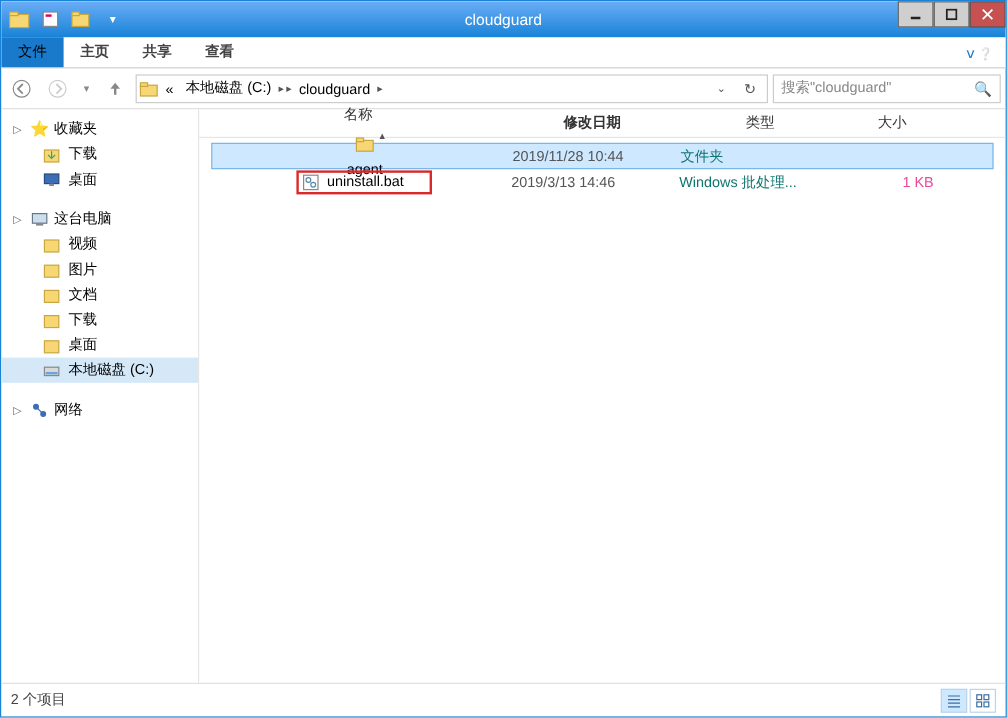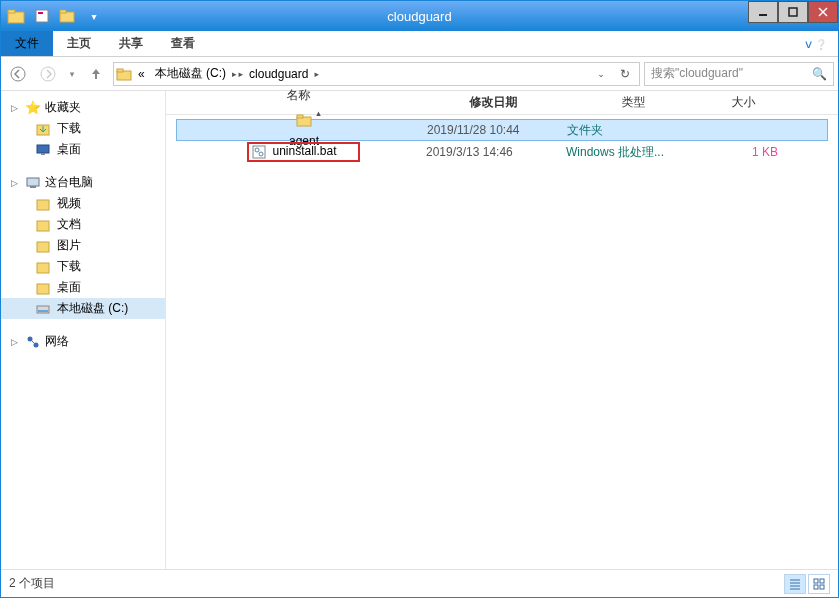--- a/index.html
+++ b/index.html
@@ -200,29 +200,29 @@
             </svg>
           </span>
           <span>视频</span>
         </div>
       <div class="side-item">
           <span class="ico">
             <svg width="14" height="14">
               <rect x="1" y="3" width="12" height="10" fill="#f7d774" stroke="#c9a63f"></rect>
             </svg>
           </span>
+          <span>图片</span>
+        </div>
+      <div class="side-item">
+          <span class="ico">
+            <svg width="14" height="14">
+              <rect x="1" y="3" width="12" height="10" fill="#f7d774" stroke="#c9a63f"></rect>
+            </svg>
+          </span>
           <span>文档</span>
-        </div>
-      <div class="side-item">
-          <span class="ico">
-            <svg width="14" height="14">
-              <rect x="1" y="3" width="12" height="10" fill="#f7d774" stroke="#c9a63f"></rect>
-            </svg>
-          </span>
-          <span>图片</span>
         </div>
       <div class="side-item">
           <span class="ico">
             <svg width="14" height="14">
               <rect x="1" y="3" width="12" height="10" fill="#f7d774" stroke="#c9a63f"></rect>
             </svg>
           </span>
           <span>下载</span>
         </div>
       <div class="side-item">

